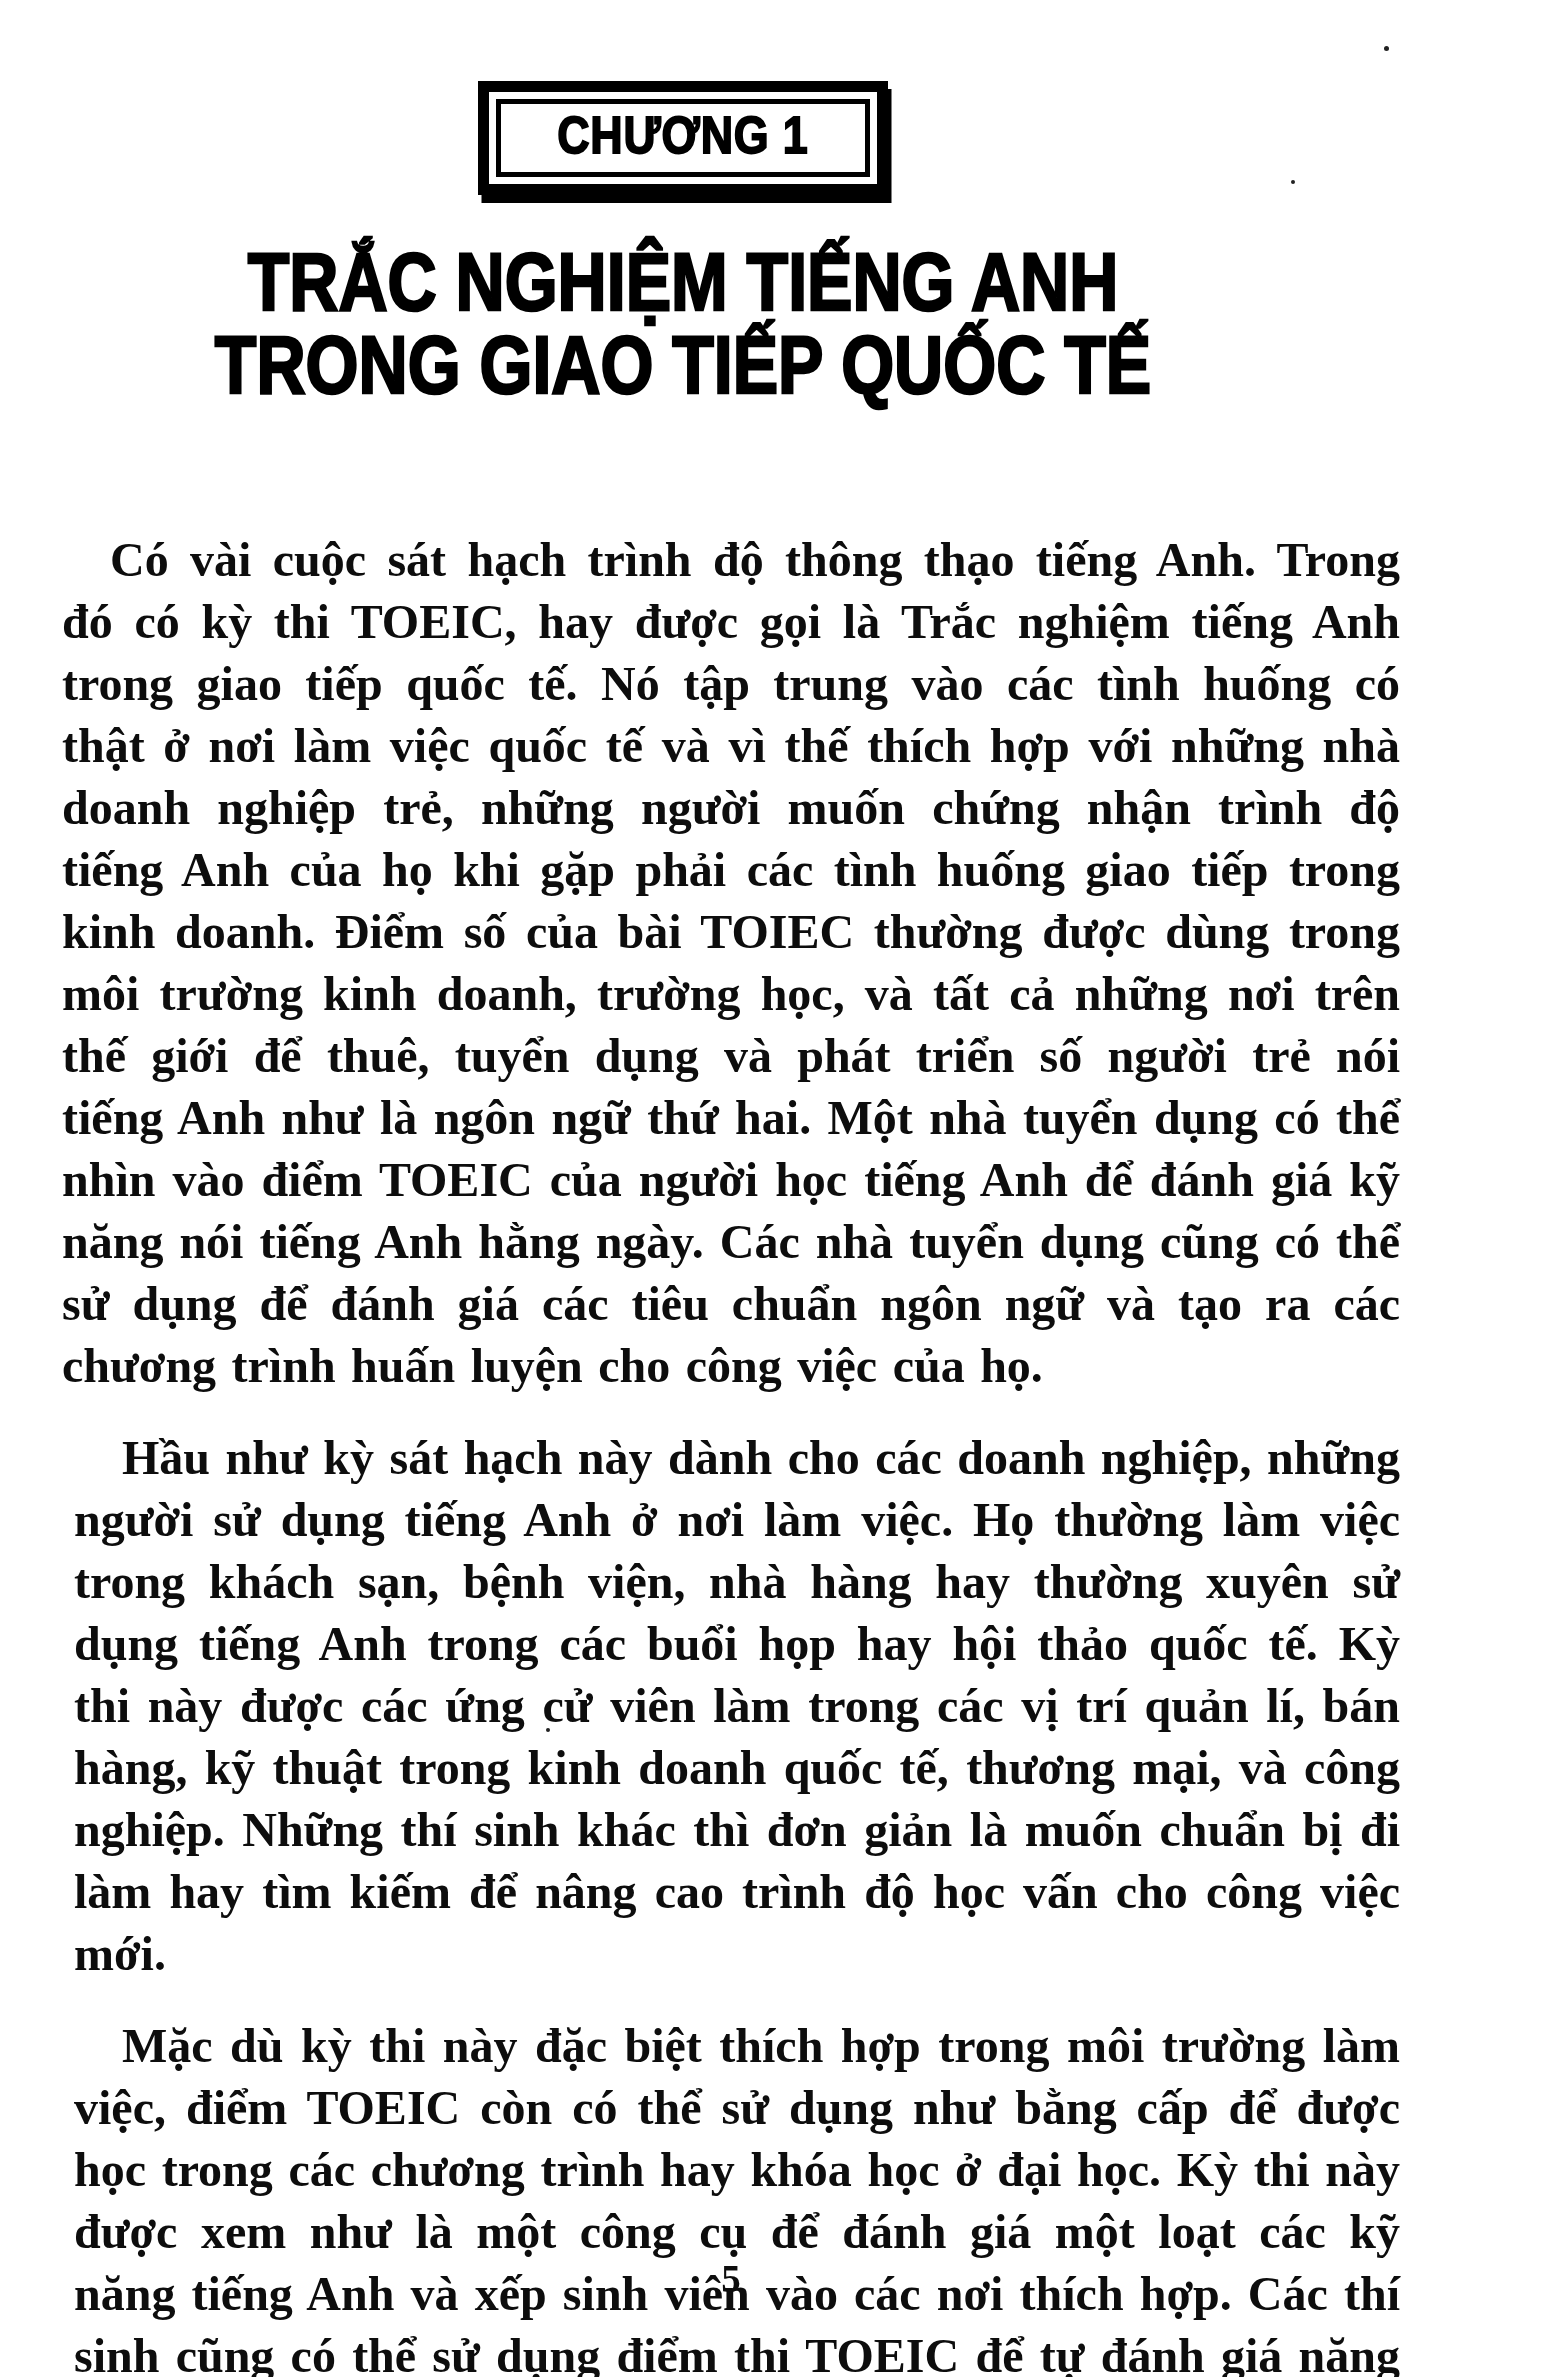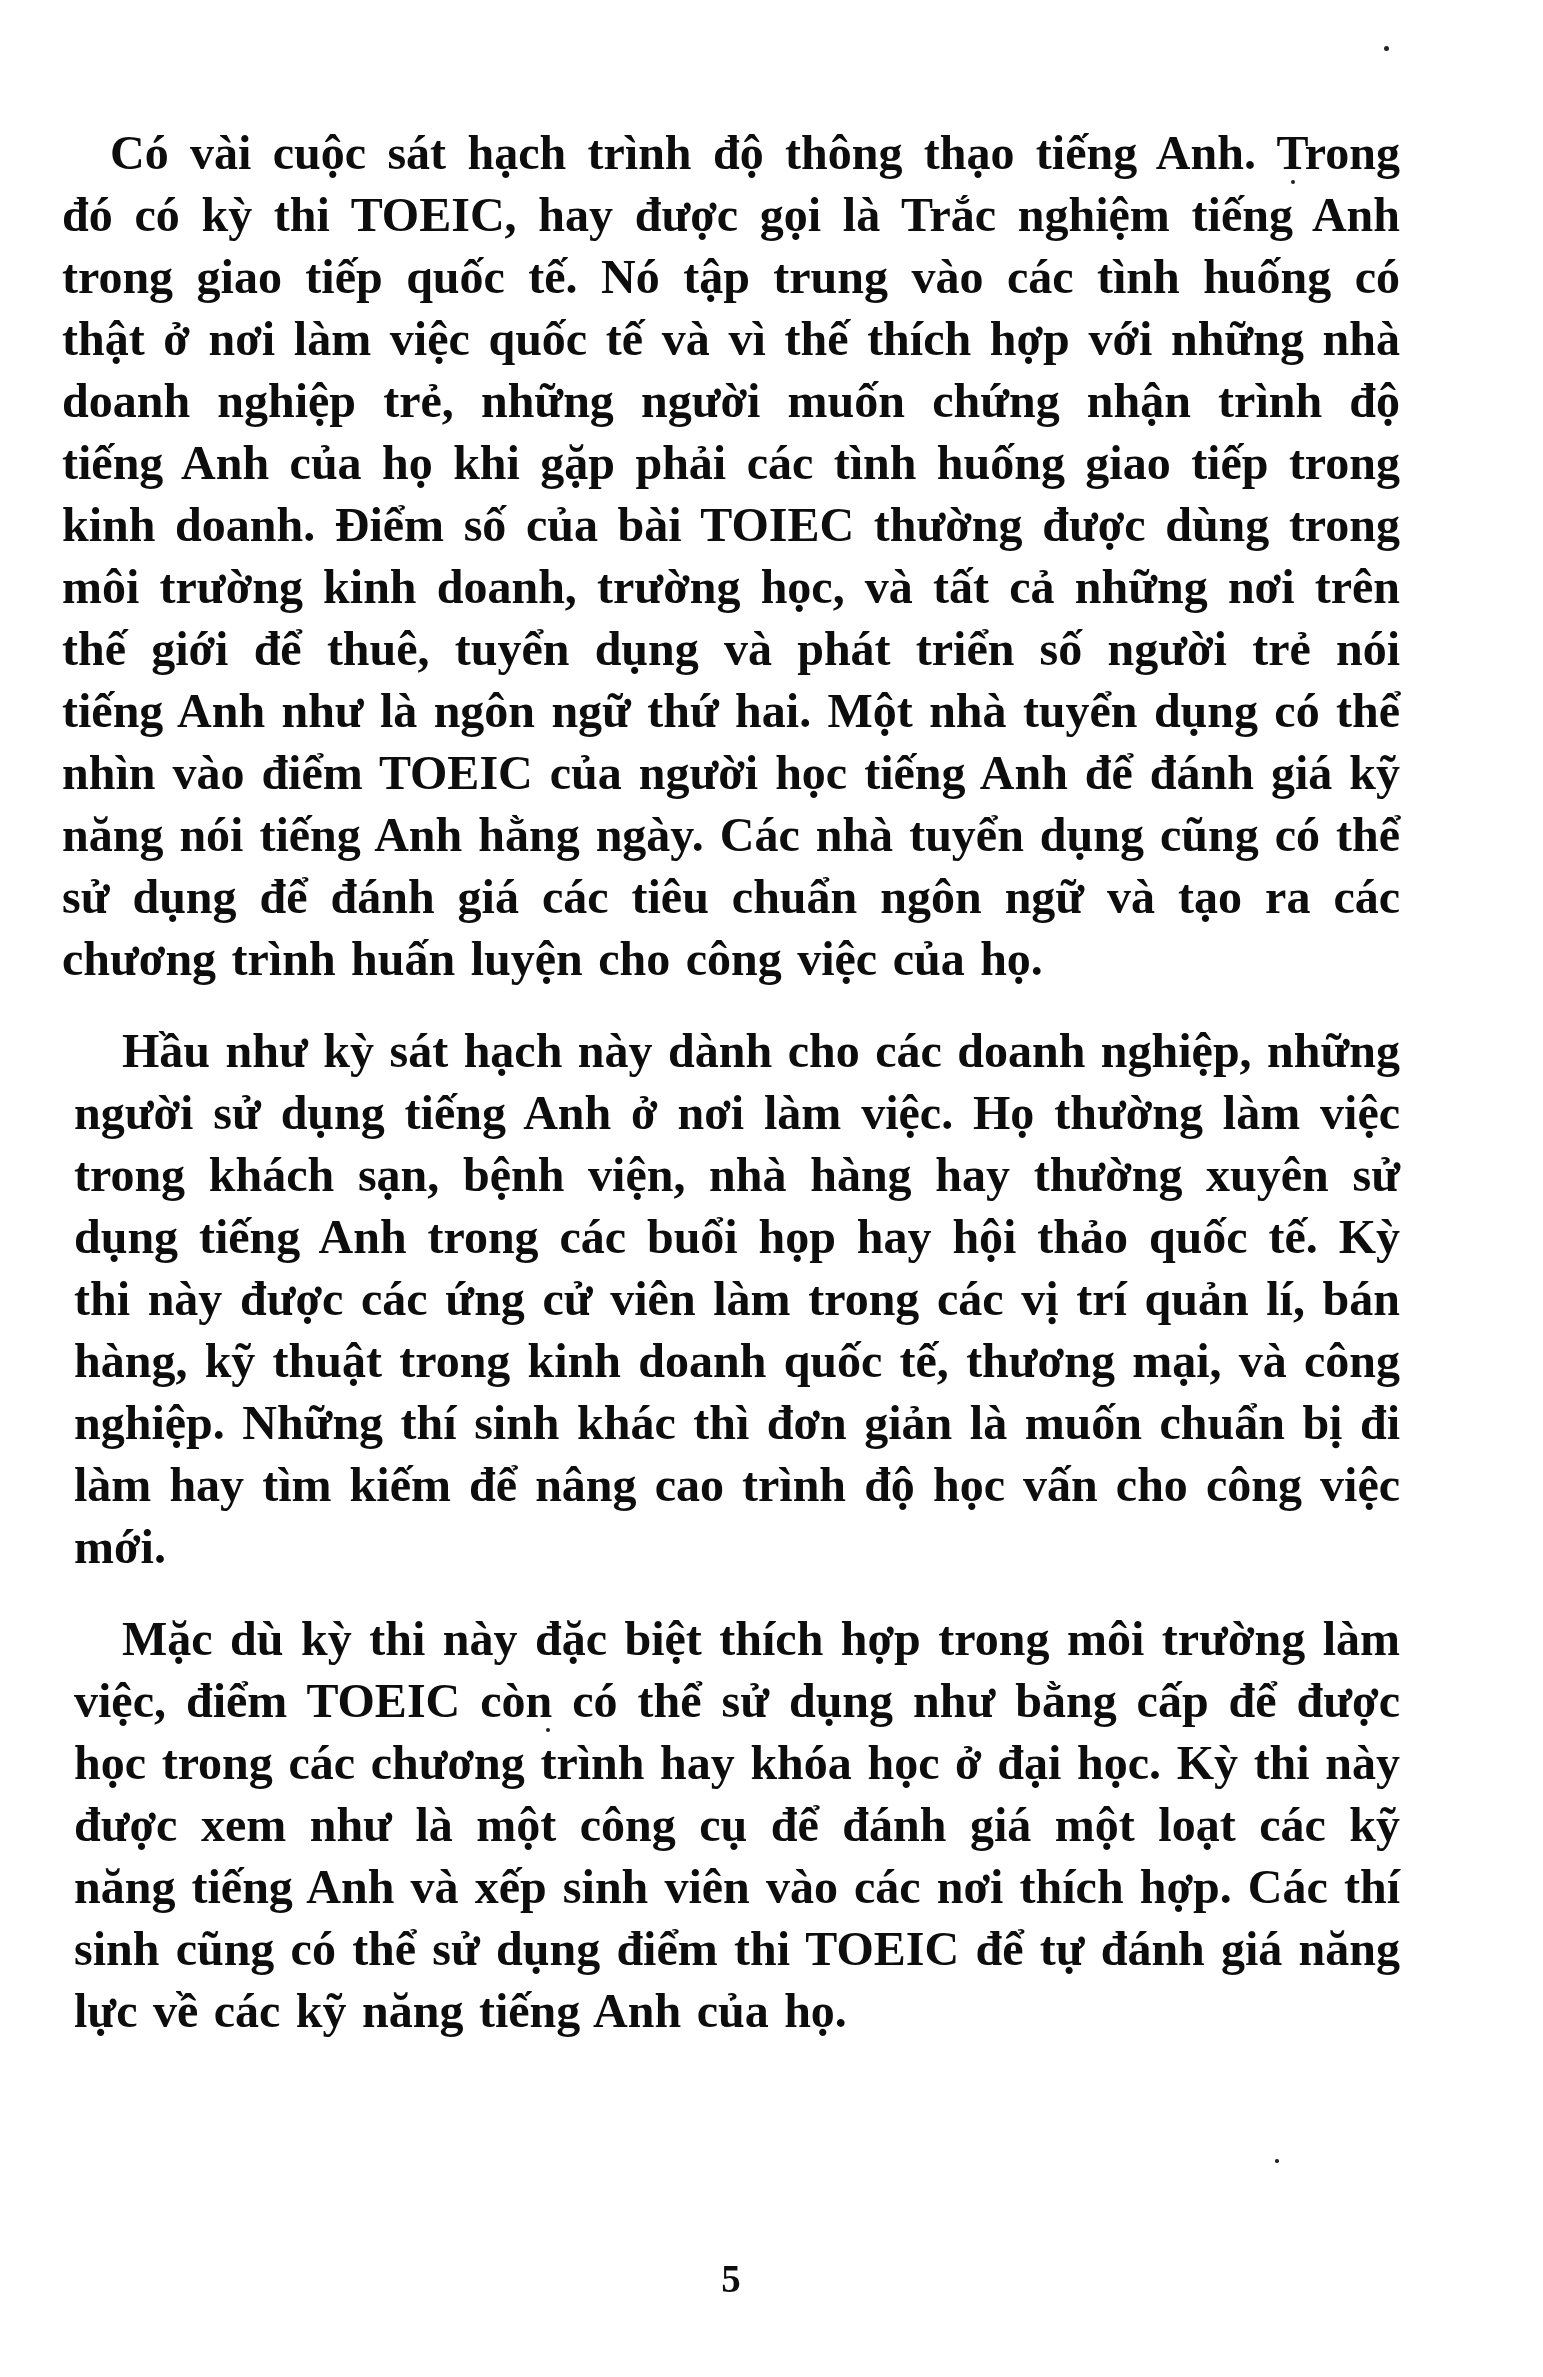--- a/index.html
+++ b/index.html
@@ -97,20 +97,32 @@
   .speck-1 { left: 1384px; top: 46px;  width: 5.3px; height: 5.3px; }
   .speck-2 { left: 1291px; top: 180px; width: 4.4px; height: 4.4px; }
   .speck-3 { left: 546px;  top: 1728px; width: 4.4px; height: 4.4px; }
   .speck-4 { left: 1275px; top: 2159px; width: 3.5px; height: 3.5px; }
 </style>
 </head>
 <body>
 
 <div class="page">
 
+  <div class="header-area">
+    <div class="chapter-box">
+      <div class="chapter-box-inner">
+        <span class="chapter-label">CHƯƠNG 1</span>
+      </div>
+    </div>
+
+    <h1 class="page-title">
+      <span class="title-line">TRẮC NGHIỆM TIẾNG ANH</span>
+      <span class="title-line">TRONG GIAO TIẾP QUỐC TẾ</span>
+    </h1>
+  </div>
 
   <div class="body-text">
     <p>Có vài cuộc sát hạch trình độ thông thạo tiếng Anh. Trong đó có kỳ thi TOEIC, hay được gọi là Trắc nghiệm tiếng Anh trong giao tiếp quốc tế. Nó tập trung vào các tình huống có thật ở nơi làm việc quốc tế và vì thế thích hợp với những nhà doanh nghiệp trẻ, những người muốn chứng nhận trình độ tiếng Anh của họ khi gặp phải các tình huống giao tiếp trong kinh doanh. Điểm số của bài TOIEC thường được dùng trong môi trường kinh doanh, trường học, và tất cả những nơi trên thế giới để thuê, tuyển dụng và phát triển số người trẻ nói tiếng Anh như là ngôn ngữ thứ hai. Một nhà tuyển dụng có thể nhìn vào điểm TOEIC của người học tiếng Anh để đánh giá kỹ năng nói tiếng Anh hằng ngày. Các nhà tuyển dụng cũng có thể sử dụng để đánh giá các tiêu chuẩn ngôn ngữ và tạo ra các chương trình huấn luyện cho công việc của họ.</p>
     <p>Hầu như kỳ sát hạch này dành cho các doanh nghiệp, những người sử dụng tiếng Anh ở nơi làm việc. Họ thường làm việc trong khách sạn, bệnh viện, nhà hàng hay thường xuyên sử dụng tiếng Anh trong các buổi họp hay hội thảo quốc tế. Kỳ thi này được các ứng cử viên làm trong các vị trí quản lí, bán hàng, kỹ thuật trong kinh doanh quốc tế, thương mại, và công nghiệp. Những thí sinh khác thì đơn giản là muốn chuẩn bị đi làm hay tìm kiếm để nâng cao trình độ học vấn cho công việc mới.</p>
     <p>Mặc dù kỳ thi này đặc biệt thích hợp trong môi trường làm việc, điểm TOEIC còn có thể sử dụng như bằng cấp để được học trong các chương trình hay khóa học ở đại học. Kỳ thi này được xem như là một công cụ để đánh giá một loạt các kỹ năng tiếng Anh và xếp sinh viên vào các nơi thích hợp. Các thí sinh cũng có thể sử dụng điểm thi TOEIC để tự đánh giá năng lực về các kỹ năng tiếng Anh của họ.</p>
   </div>
 
   <div class="page-number">5</div>
 
   <div class="speck speck-1"></div>

